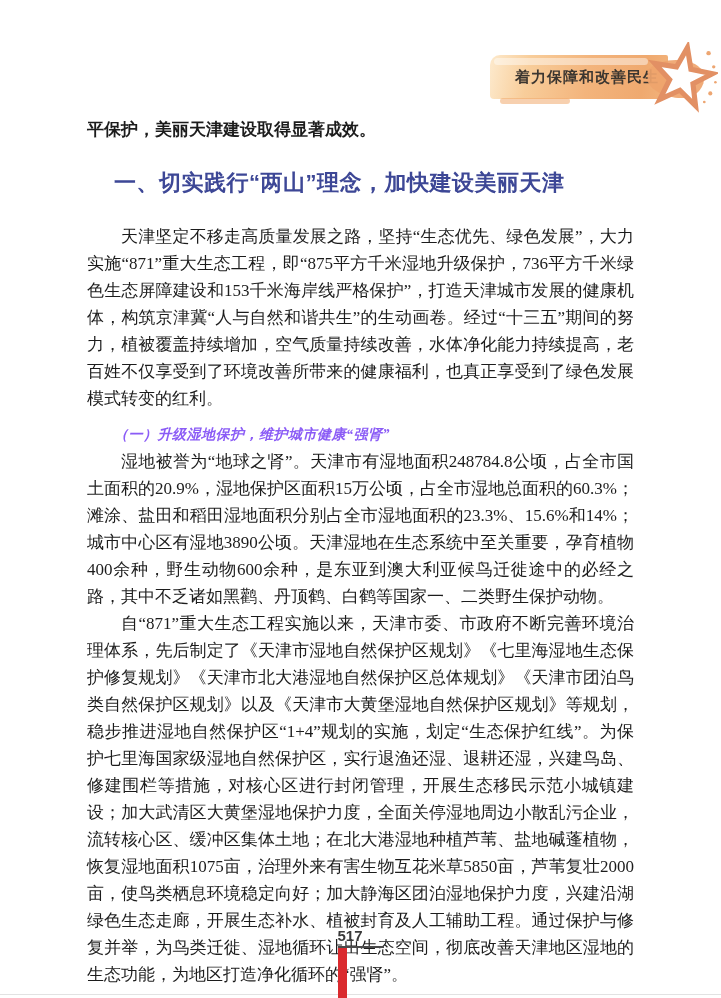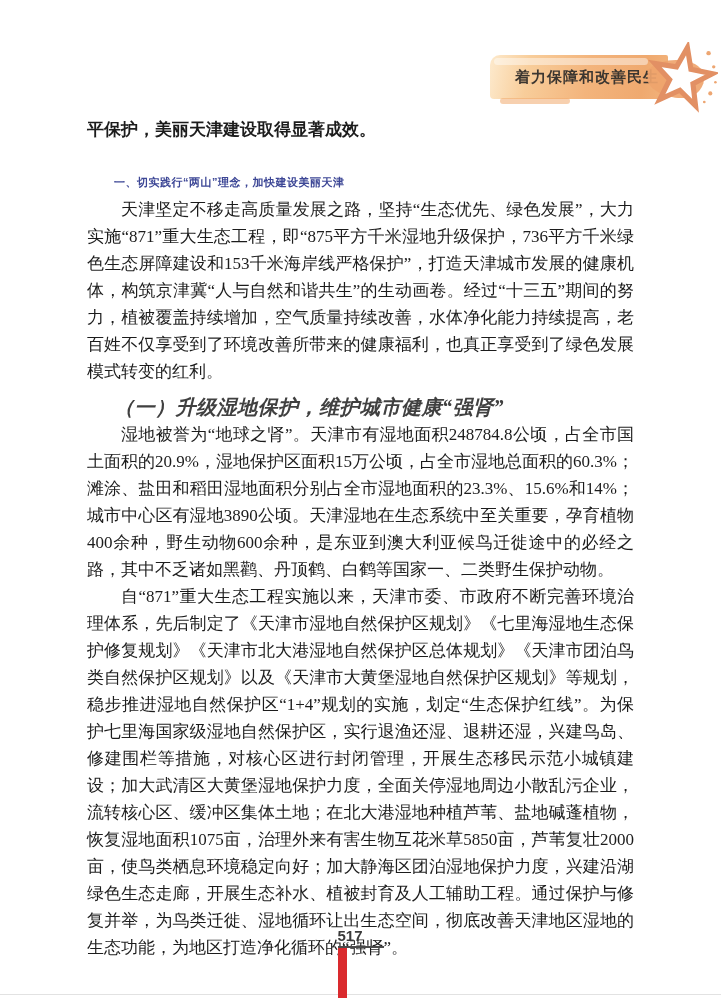--- a/index.html
+++ b/index.html
@@ -36,31 +36,31 @@
     white-space:nowrap;
   }
   .banner-star{position:absolute;left:158px;top:0;width:72px;height:72px;}
 
   
   .content{position:absolute;left:87px;top:0;width:547px;font-size:17px;line-height:27px;}
   .cont{margin:116px 0 0 0;text-align:justify;font-weight:bold;}
   .sec{
     margin:26px 0 0 0;padding-left:27px;
     font-family:"Liberation Sans","DejaVu Sans",sans-serif;
-    font-weight:bold;font-size:11px;line-height:27px;
+    font-weight:bold;font-size:22px;line-height:27px;
     color:#3d4796;letter-spacing:.5px;
   }
   .para{margin:0;text-indent:2em;text-align:justify;}
-  .para.first{}
+  .para.first{margin-top:27px;}
   .para.after-sub{}
   .sub{
     margin:9px 0 0 0;padding-left:27px;
     font-family:"Liberation Serif","DejaVu Serif",serif;
-    font-style:italic;font-weight:bold;font-size:20px;line-height:27px;
-    color:#404040;letter-spacing:.5px;
+    font-style:italic;font-weight:bold;font-size:14px;line-height:27px;
+    color:#8b5cf6;letter-spacing:.5px;
   }
 
   
   .footer-wrap{
     position:absolute;top:927px;left:50%;transform:translateX(-50%);
     display:flex;flex-direction:column;z-index:3;
   }
   .pnum{
     font-family:"Liberation Sans","DejaVu Sans",sans-serif;
     font-weight:bold;font-size:15px;line-height:18px;color:#3a3a3a;

